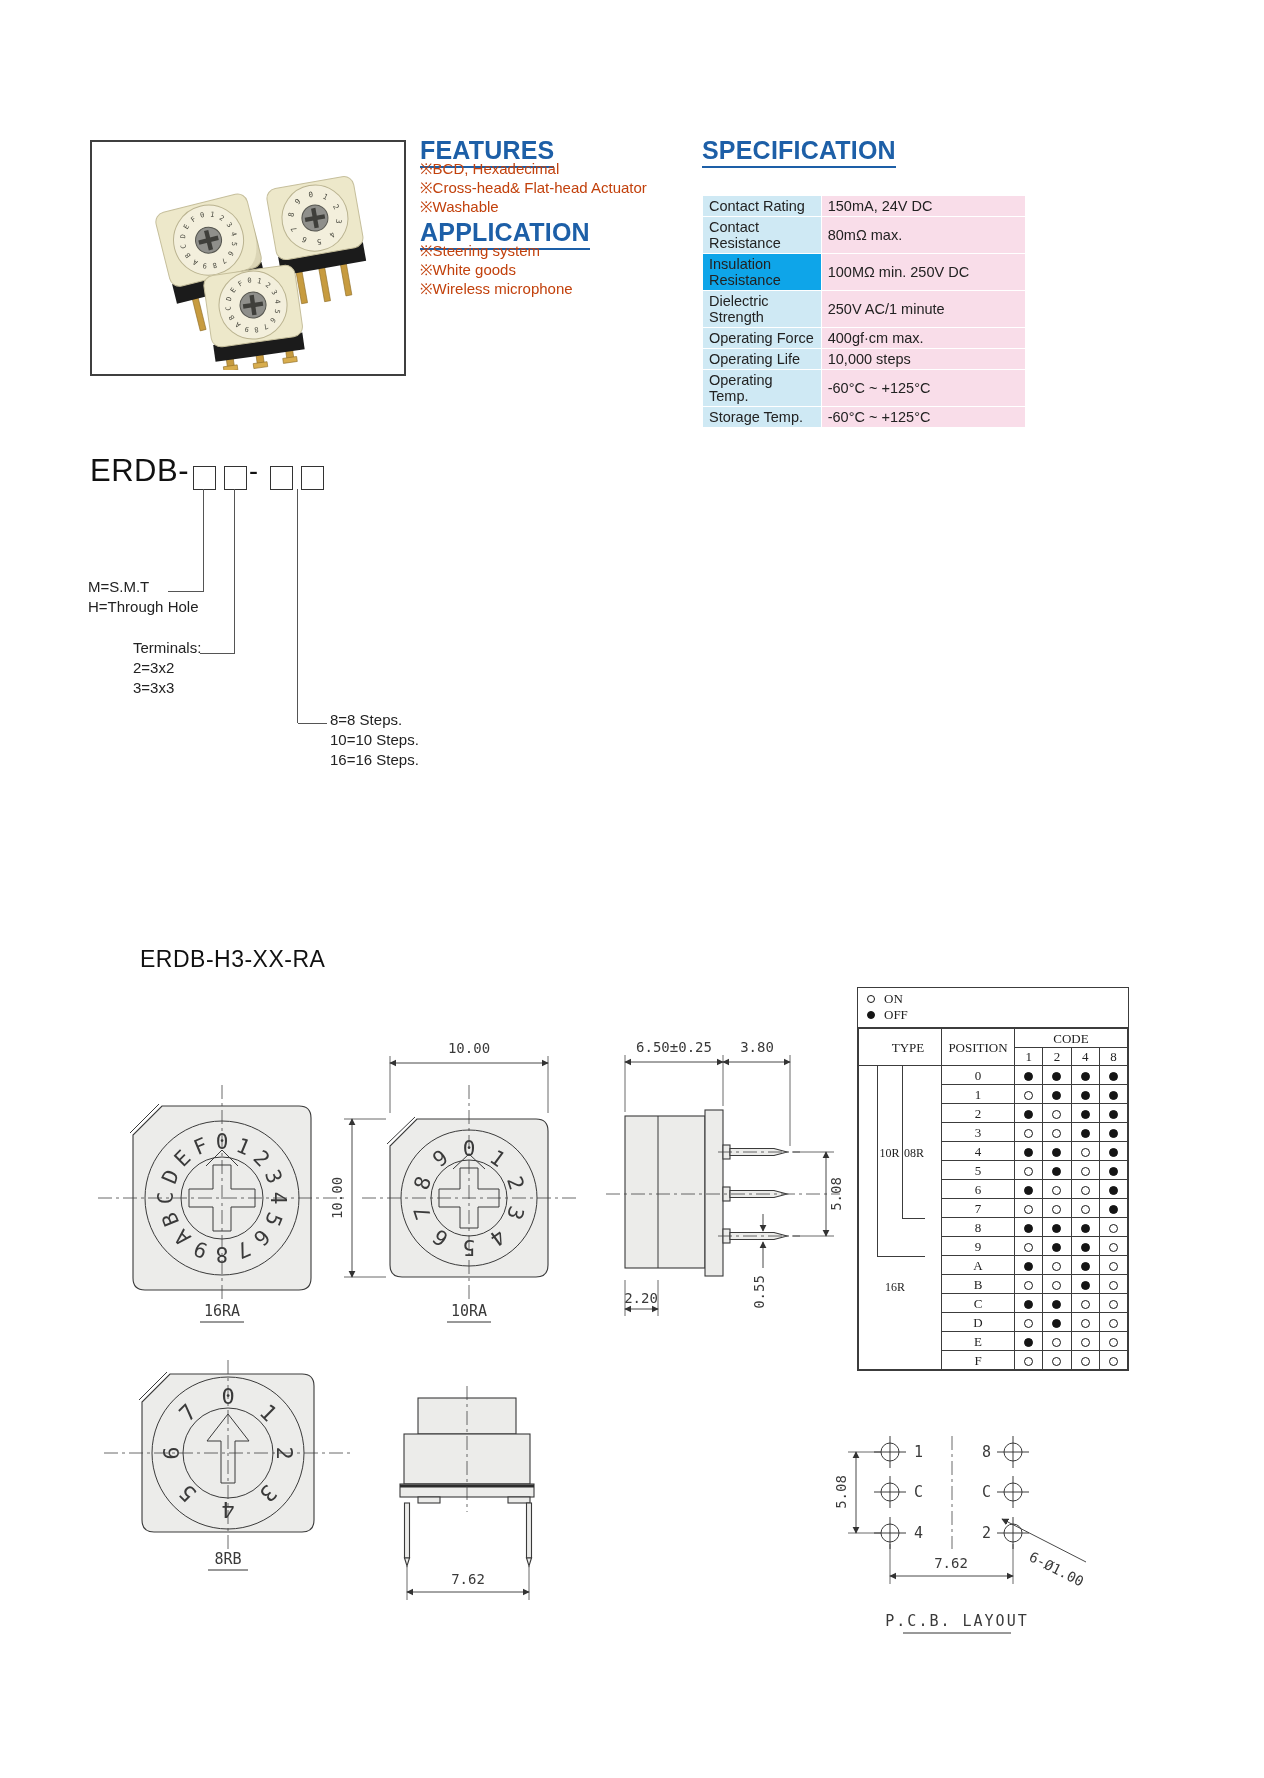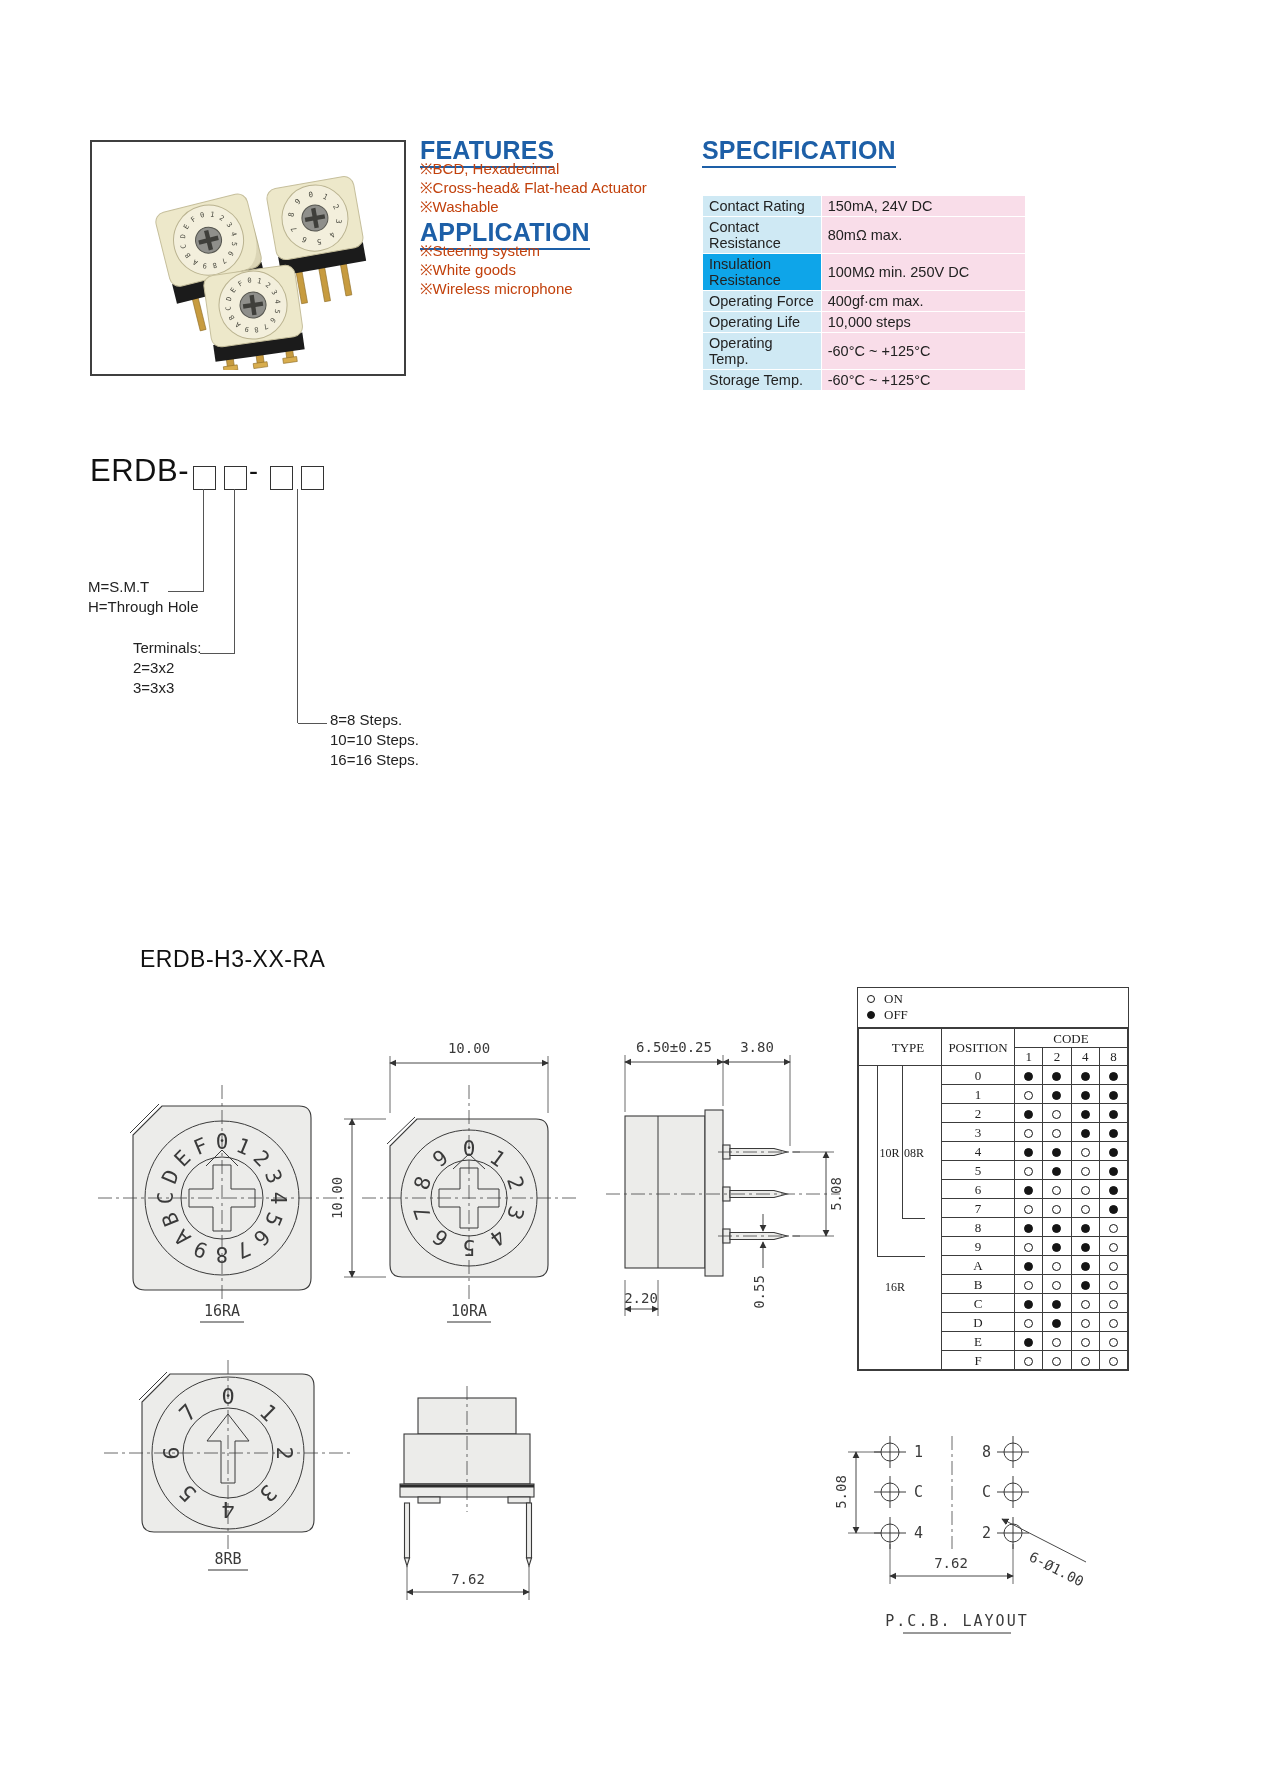--- a/index.html
+++ b/index.html
@@ -184,20 +184,24 @@
         </tr>
         <tr>
           <td class="spec-label" style="background: rgb(207, 233, 244);">Contact Resistance</td>
           <td class="spec-value" style="background: rgb(249, 221, 233);">80mΩ max.</td>
         </tr>
         <tr>
           <td class="spec-label" style="background: #0ea5e9;">Insulation Resistance</td>
           <td class="spec-value" style="background: rgb(249, 221, 233);">100MΩ min. 250V DC</td>
         </tr>
         <tr>
+          <td class="spec-label" style="background: rgb(207, 233, 244);">Dielectric Strength</td>
+          <td class="spec-value" style="background: rgb(249, 221, 233);">250V AC/1 minute</td>
+        </tr>
+        <tr>
           <td class="spec-label" style="background: rgb(207, 233, 244);">Operating Force</td>
           <td class="spec-value" style="background: rgb(249, 221, 233);">400gf·cm max.</td>
         </tr>
         <tr>
           <td class="spec-label" style="background: rgb(207, 233, 244);">Operating Life</td>
           <td class="spec-value" style="background: rgb(249, 221, 233);">10,000 steps</td>
         </tr>
         <tr>
           <td class="spec-label" style="background: rgb(207, 233, 244);">Operating Temp.</td>
           <td class="spec-value" style="background: rgb(249, 221, 233);">-60°C ~ +125°C</td>

